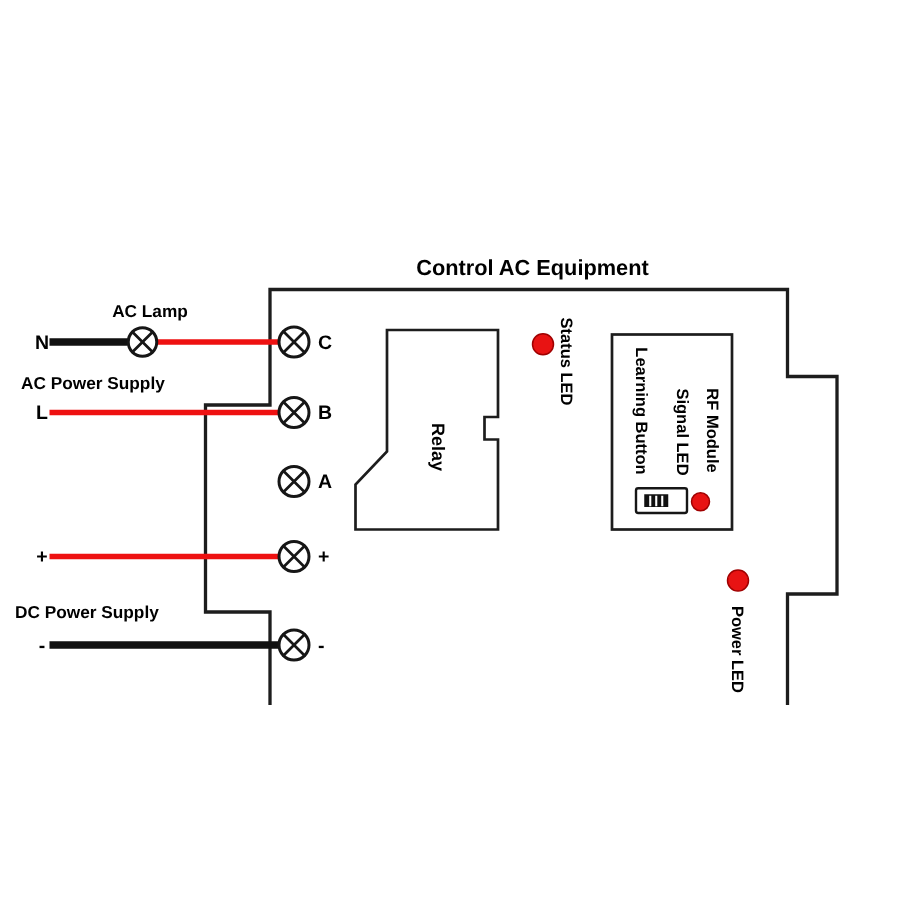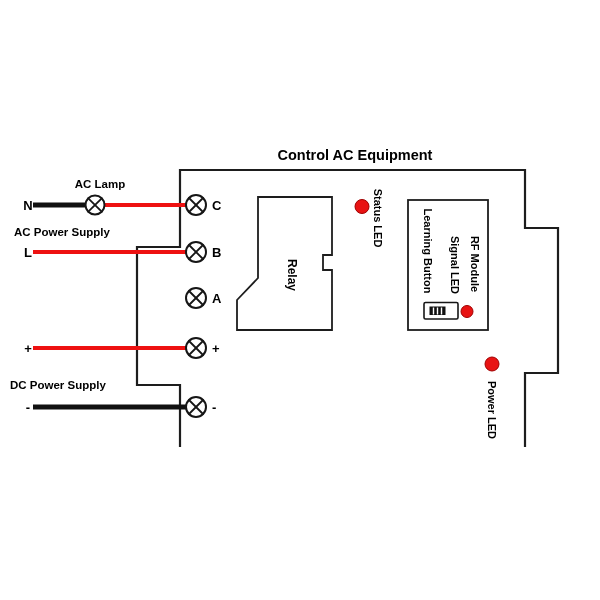--- a/index.html
+++ b/index.html
@@ -1,17 +1,17 @@
 <!DOCTYPE html>
 <html><head>
 <meta charset="utf-8">
 <style>
   html,body{margin:0;padding:0;background:#fff;}
   .stage{position:relative;width:600px;height:447px;background:#fff;overflow:hidden;
-         font-family:"Liberation Sans",sans-serif;}
+         font-family:"Liberation Sans",sans-serif;margin-top:23px;}
   svg{display:block;}
   .outline{fill:#ffffff;stroke:#1d1d1d;stroke-width:2.2;stroke-linejoin:miter;}
   .box{fill:#ffffff;stroke:#1d1d1d;stroke-width:1.8;}
   .title{font:bold 14.5px "Liberation Sans",sans-serif;fill:#000;}
   .lbl{font:bold 11.5px "Liberation Sans",sans-serif;fill:#000;}
   .vlbl{font:bold 11px "Liberation Sans",sans-serif;fill:#000;}
   .rlbl{font:bold 12px "Liberation Sans",sans-serif;fill:#000;}
   .term-lbl{font:bold 13px "Liberation Sans",sans-serif;fill:#000;}
   .wire{fill:none;stroke-linecap:butt;}
   .wire-thick{stroke-width:5;}

